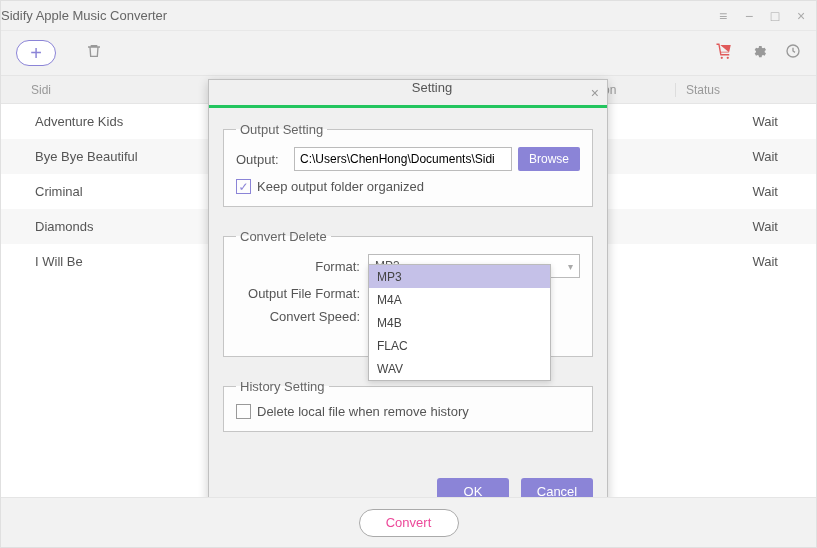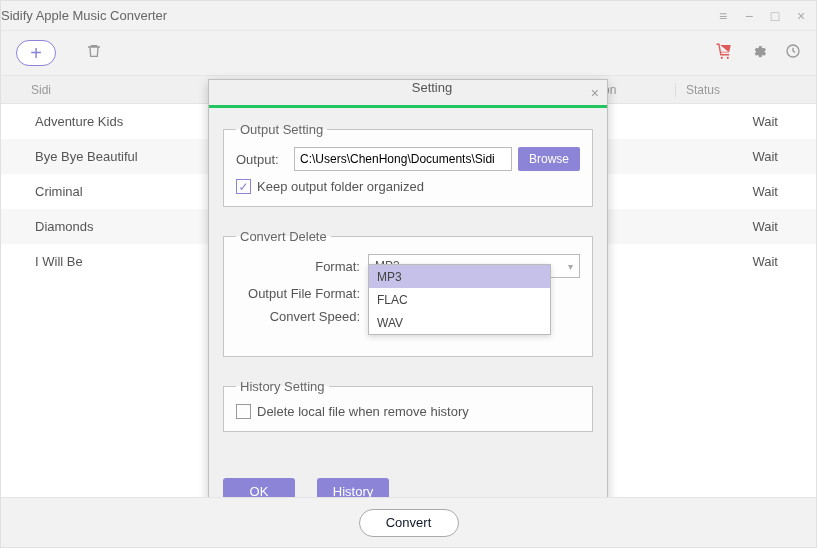--- a/index.html
+++ b/index.html
@@ -50,25 +50,25 @@
     .checkbox { width: 15px; height: 15px; border: 1.5px solid #8b84d7; display: flex; align-items: center; justify-content: center; color: #8b84d7; font-size: 12px; cursor: pointer; }
     .checkbox.unchecked { border-color: #999; color: transparent; }
 
     .select-box { flex: 1; height: 24px; border: 1px solid #bbb; background: #fff; display: flex; align-items: center; justify-content: space-between; padding: 0 6px; font-size: 12px; cursor: pointer; position: relative; }
     .chevron { color: #aaa; font-size: 10px; }
 
     .dropdown { position: absolute; left: 367px; top: 263px; width: 183px; background: #fff; border: 1px solid #bbb; box-shadow: 0 2px 6px rgba(0,0,0,0.15); z-index: 10; }
     .dropdown-item { height: 23px; display: flex; align-items: center; padding: 0 8px; font-size: 12px; color: #444; cursor: pointer; }
     .dropdown-item.selected { background: #c5c1e8; }
 
-    .dialog-footer { padding: 10px 14px 12px; display: flex; gap: 22px; }
+    .dialog-footer { padding: 10px 14px 12px; display: flex; justify-content: flex-end; gap: 12px; }
     .ok-btn, .cancel-btn { width: 72px; height: 26px; background: #8b84d7; color: #fff; border: none; border-radius: 3px; font-size: 13px; cursor: pointer; }
 
     .bottom-bar { position: absolute; bottom: 0; left: 0; right: 0; height: 50px; background: #f2f2f2; border-top: 1px solid #e5e5e5; display: flex; align-items: center; justify-content: center; }
-    .convert-btn { width: 100px; height: 28px; background: #fff; border: 1.5px solid #aaa; border-radius: 14px; font-size: 13px; color: #0f172a; cursor: pointer; }
+    .convert-btn { width: 100px; height: 28px; background: #fff; border: 1.5px solid #aaa; border-radius: 14px; font-size: 13px; color: #ec4899; cursor: pointer; }
   </style>
 </head>
 <body>
 
 <div class="titlebar">
   <span class="titlebar-title">Sidify Apple Music Converter</span>
   <div class="window-controls">
     <span>≡</span>
     <span>−</span>
     <span>□</span>
@@ -175,25 +175,27 @@
     <fieldset>
       <legend>History Setting</legend>
       <div class="checkbox-row">
         <span class="checkbox unchecked">✓</span>
         <span>Delete local file when remove history</span>
       </div>
     </fieldset>
   </div>
   <div class="dialog-footer">
     <button class="ok-btn">OK</button>
-    <button class="cancel-btn">History</button>
+    <button class="cancel-btn">Cancel</button>
   </div>
 </div>
 
 <div class="dropdown">
   <div class="dropdown-item selected">MP3</div>
+  <div class="dropdown-item">M4A</div>
+  <div class="dropdown-item">M4B</div>
   <div class="dropdown-item">FLAC</div>
   <div class="dropdown-item">WAV</div>
 </div>
 
 <div class="bottom-bar">
   <button class="convert-btn">Convert</button>
 </div>
 
 </body></html>

